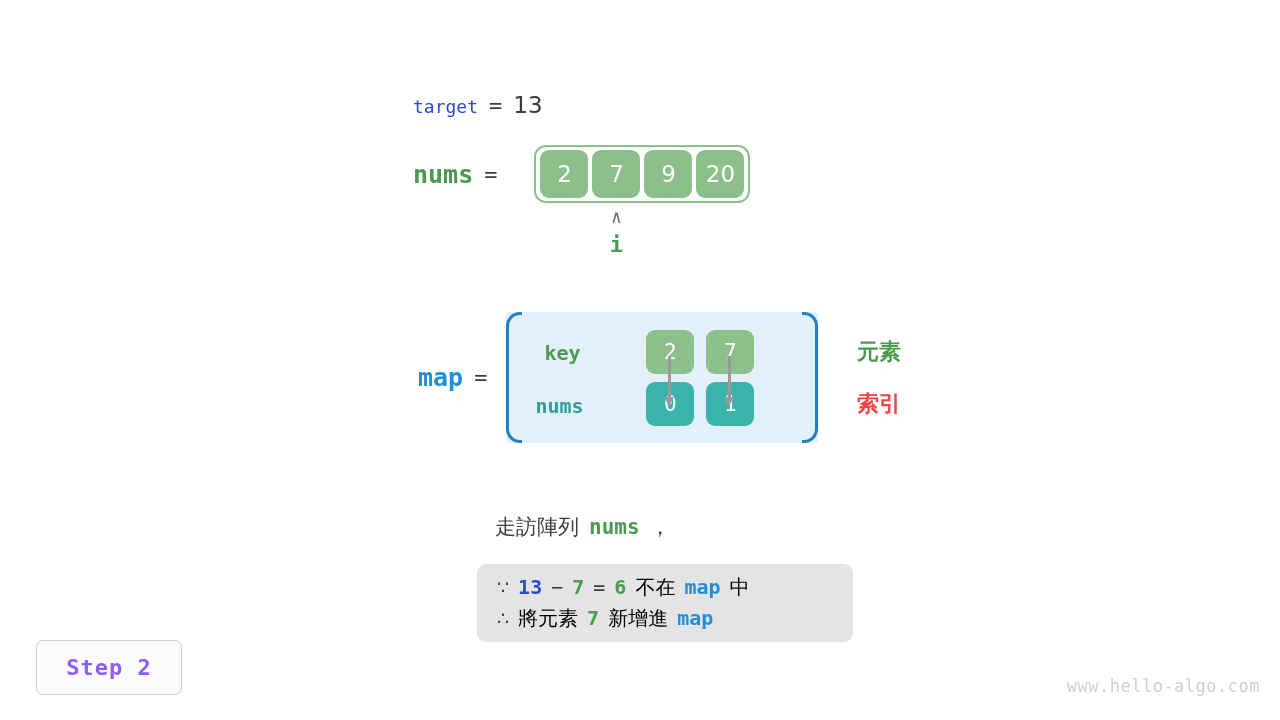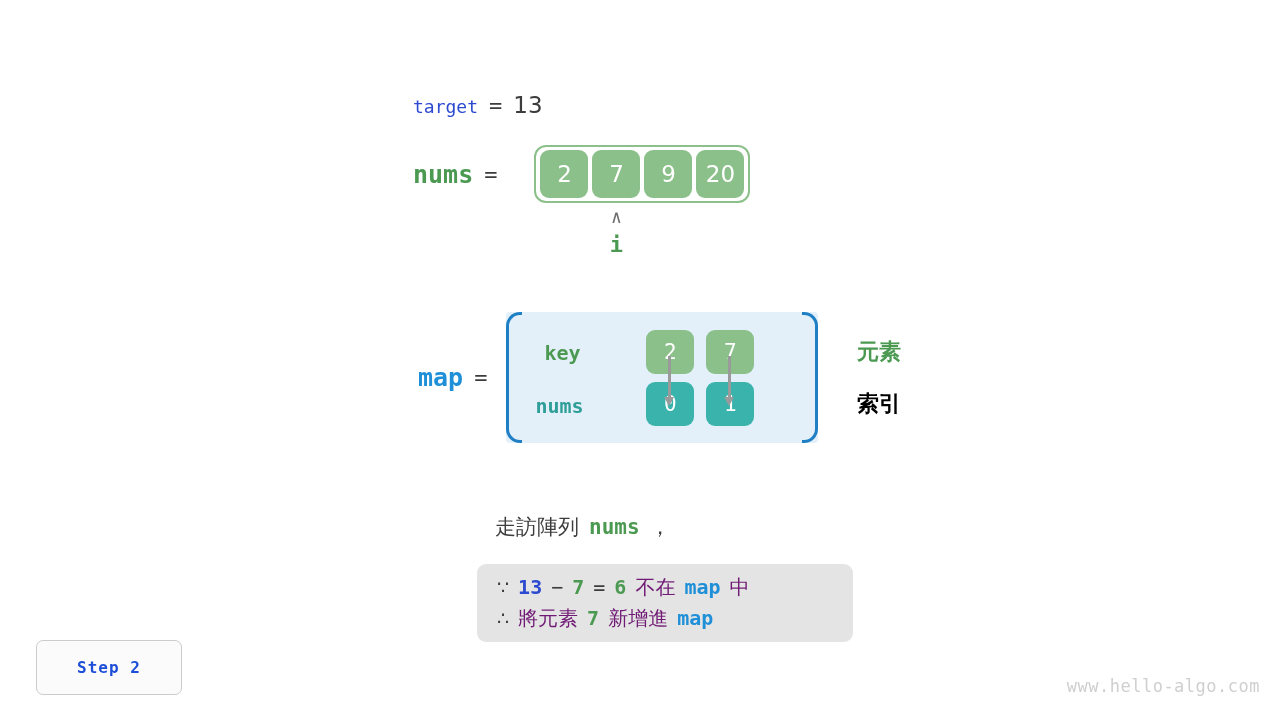--- a/index.html
+++ b/index.html
@@ -229,21 +229,21 @@
     font-weight: bold;
   }
   #anno-element {
     left: 857px;
     top: 337px;
     color: #4c9a52;
   }
   #anno-index {
     left: 857px;
     top: 389px;
-    color: #000000;
+    color: #ef4444;
   }
 
   
   #caption-line {
     position: absolute;
     left: 495px;
     top: 513px;
     font-size: 21px;
     color: #3c3c3c;
     display: flex;
@@ -297,42 +297,42 @@
     font-family: "DejaVu Sans Mono", "Liberation Mono", monospace;
     font-weight: bold;
     color: #1f8fd8;
   }
   .note-line .op {
     font-family: "DejaVu Sans Mono", "Liberation Mono", monospace;
     color: #3c3c3c;
   }
   .note-line .zh {
     font-family: "DejaVu Sans", "Liberation Sans", sans-serif;
-    color: #701a75;
+    color: #000000;
   }
 
   
   #step-badge {
     position: absolute;
     left: 36px;
     top: 640px;
     width: 144px;
     height: 53px;
     border: 1px solid #cccccc;
     border-radius: 7px;
     background: #fbfbfb;
     display: flex;
     align-items: center;
     justify-content: center;
   }
   #step-badge-label {
     font-family: "DejaVu Sans Mono", "Liberation Mono", monospace;
-    font-size: 16px;
-    font-weight: bold;
-    color: #1d4ed8;
+    font-size: 22px;
+    font-weight: bold;
+    color: #8b5cf6;
     letter-spacing: 1px;
   }
 
   
   #watermark {
     position: absolute;
     right: 20px;
     top: 676px;
     font-family: "DejaVu Sans Mono", "Liberation Mono", monospace;
     font-size: 17px;

